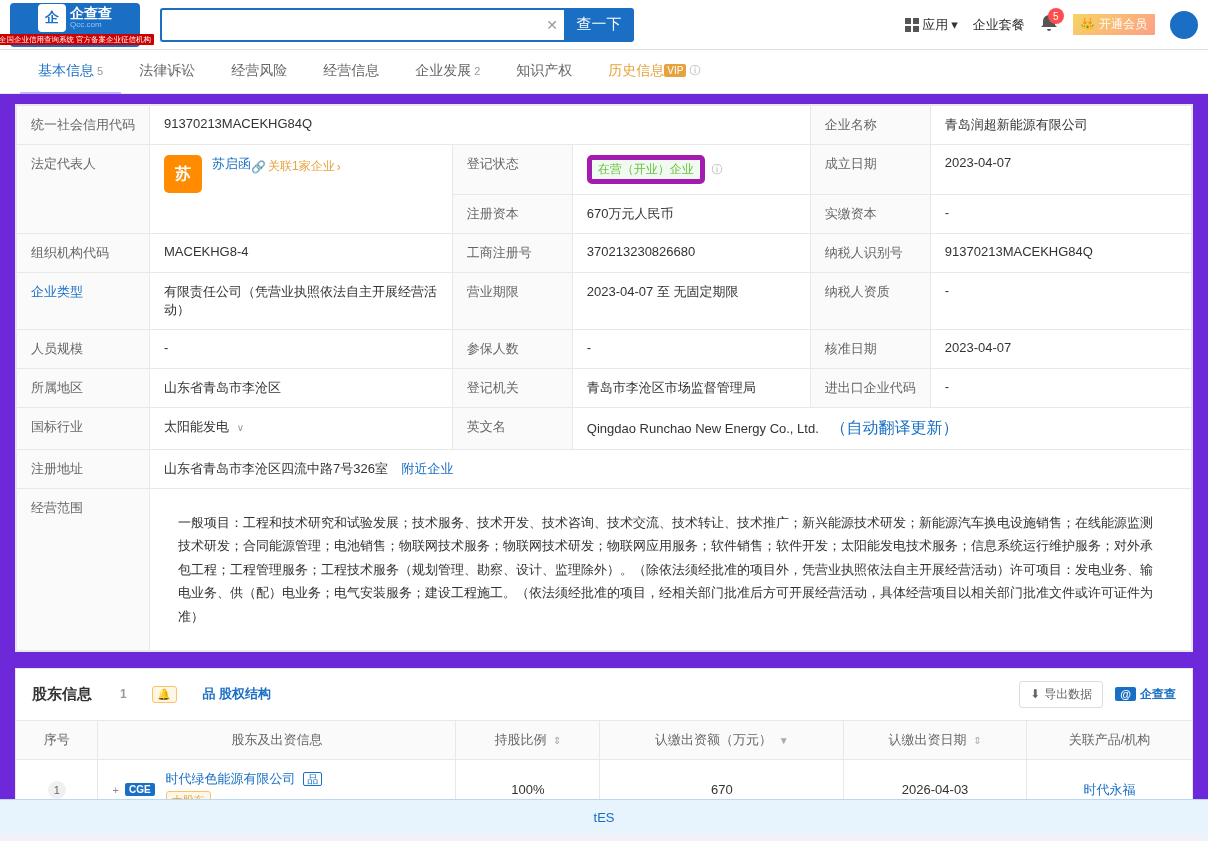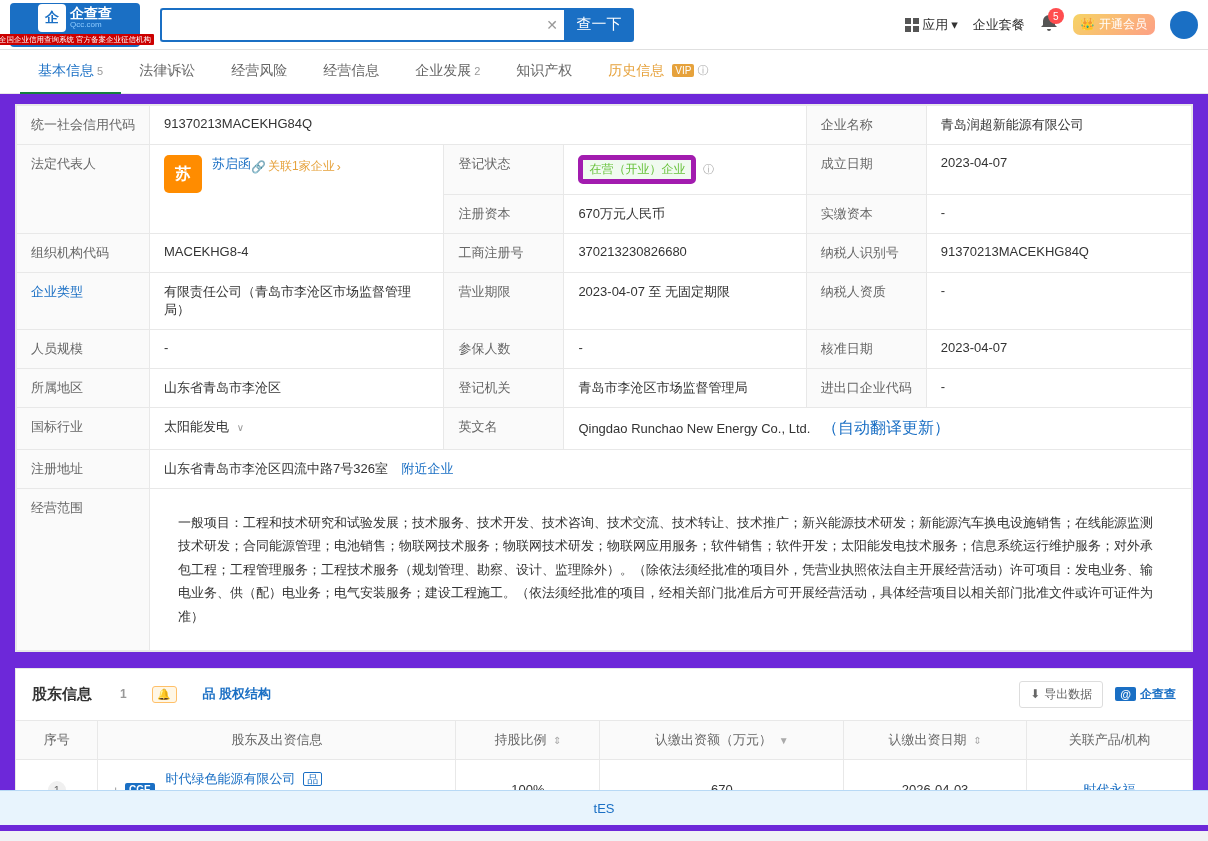--- a/index.html
+++ b/index.html
@@ -11,30 +11,30 @@
     .logo-box { width: 120px; height: 40px; background: #1a6fc4; display: flex; align-items: center; justify-content: center; border-radius: 3px; }
     .search-bar { display: flex; align-items: center; flex: 1; max-width: 500px; }
     .search-input { width: 380px; height: 34px; border: 2px solid #1a6fc4; border-right: none; padding: 0 10px; font-size: 14px; outline: none; border-radius: 3px 0 0 3px; }
     .search-clear { width: 24px; height: 34px; border: 2px solid #1a6fc4; border-left: none; border-right: none; background: #fff; color: #999; cursor: pointer; display: flex; align-items: center; justify-content: center; font-size: 14px; }
     .search-btn { width: 70px; height: 34px; background: #1a6fc4; color: #fff; border: none; cursor: pointer; font-size: 15px; border-radius: 0 3px 3px 0; font-family: inherit; }
     .header-right { display: flex; align-items: center; margin-left: auto; gap: 15px; }
     .app-btn { display: flex; align-items: center; gap: 4px; cursor: pointer; font-size: 13px; }
     .header-link { font-size: 13px; color: #333; cursor: pointer; }
     .notification-icon { position: relative; cursor: pointer; }
     .notification-icon .badge { position: absolute; top: -6px; right: -6px; background: #ff4d4f; color: #fff; border-radius: 50%; width: 16px; height: 16px; font-size: 10px; display: flex; align-items: center; justify-content: center; }
-    .vip-badge { background: linear-gradient(135deg, #f6d365, #fda085); color: #fff; padding: 2px 8px; border-radius: 7px; font-size: 12px; cursor: pointer; }
+    .vip-badge { background: linear-gradient(135deg, #f6d365, #fda085); color: #fff; padding: 2px 8px; border-radius: 1px; font-size: 12px; cursor: pointer; }
     .avatar { width: 28px; height: 28px; background: #1a6fc4; border-radius: 50%; cursor: pointer; }
 
     
     .tab-nav { background: #fff; display: flex; align-items: center; border-bottom: 1px solid #e8e8e8; padding: 0 20px; height: 44px; }
     .tab-item { padding: 0 18px; height: 44px; display: flex; align-items: center; cursor: pointer; font-size: 14px; color: #666; border-bottom: 2px solid transparent; position: relative; }
-    .tab-item.active { color: #1a6fc4; border-bottom: 2px solid #15803d; font-weight: 500; }
+    .tab-item.active { color: #1a6fc4; border-bottom: 2px solid #c4b5fd; font-weight: 500; }
     .tab-item.vip-tab { color: #e6a23c; }
     .tab-badge { margin-left: 3px; font-size: 11px; color: #999; }
-    .tab-vip { font-size: 10px; background: #e6a23c; color: #fff; border-radius: 2px; padding: 1px 3px; margin-left: 8px; text-align: center; }
+    .tab-vip { font-size: 10px; background: #e6a23c; color: #fff; border-radius: 2px; padding: 1px 3px; margin-left: 0; text-align: center; }
 
     
     .main { padding: 10px 15px; background: #6d28d9; }
 
     
     .info-table { background: #fff; border: 1px solid #e8e8e8; margin-bottom: 16px; }
     .info-table table { width: 100%; border-collapse: collapse; }
     .info-table td { border: 1px solid #e8e8e8; padding: 10px 14px; vertical-align: top; font-size: 13px; }
     .info-table .label-cell { color: #666; width: 120px; white-space: nowrap; background: #fafafa; }
     .info-table .value-cell { color: #333; }
@@ -201,21 +201,21 @@
         <td class="value-cell">MACEKHG8-4</td>
         <td class="label-cell">工商注册号</td>
         <td class="value-cell">370213230826680</td>
         <td class="label-cell">纳税人识别号</td>
         <td class="value-cell">91370213MACEKHG84Q</td>
       </tr>
       <tr>
         <td class="label-cell">
           <a class="link-blue">企业类型</a>
         </td>
-        <td class="value-cell">有限责任公司（青岛市李沧区市场监督管理局）</td>
+        <td class="value-cell">有限责任公司（凭营业执照依法自主开展经营活动）</td>
         <td class="label-cell">营业期限</td>
         <td class="value-cell">2023-04-07 至 无固定期限</td>
         <td class="label-cell">纳税人资质</td>
         <td class="value-cell">-</td>
       </tr>
       <tr>
         <td class="label-cell">人员规模</td>
         <td class="value-cell">-</td>
         <td class="label-cell">参保人数</td>
         <td class="value-cell">-</td>
@@ -310,15 +310,15 @@
         <td>2026-04-03</td>
         <td>
           <a class="link-blue">时代永福</a>
         </td>
       </tr>
     </tbody>
   </table>
 
 </div>
 
-<div style="height:35px;background:#e8f4fd;display:flex;align-items:center;justify-content:center;color:#1a6fc4;font-size:13px;border-top:1px solid #b8d9f5;position:fixed;bottom:16px;width:1208px;">
+<div style="height:35px;background:#e8f4fd;display:flex;align-items:center;justify-content:center;color:#1a6fc4;font-size:13px;border-top:1px solid #b8d9f5;position:fixed;bottom:7px;width:1208px;">
   <span>tES</span>
 </div>
 
 </body></html>

